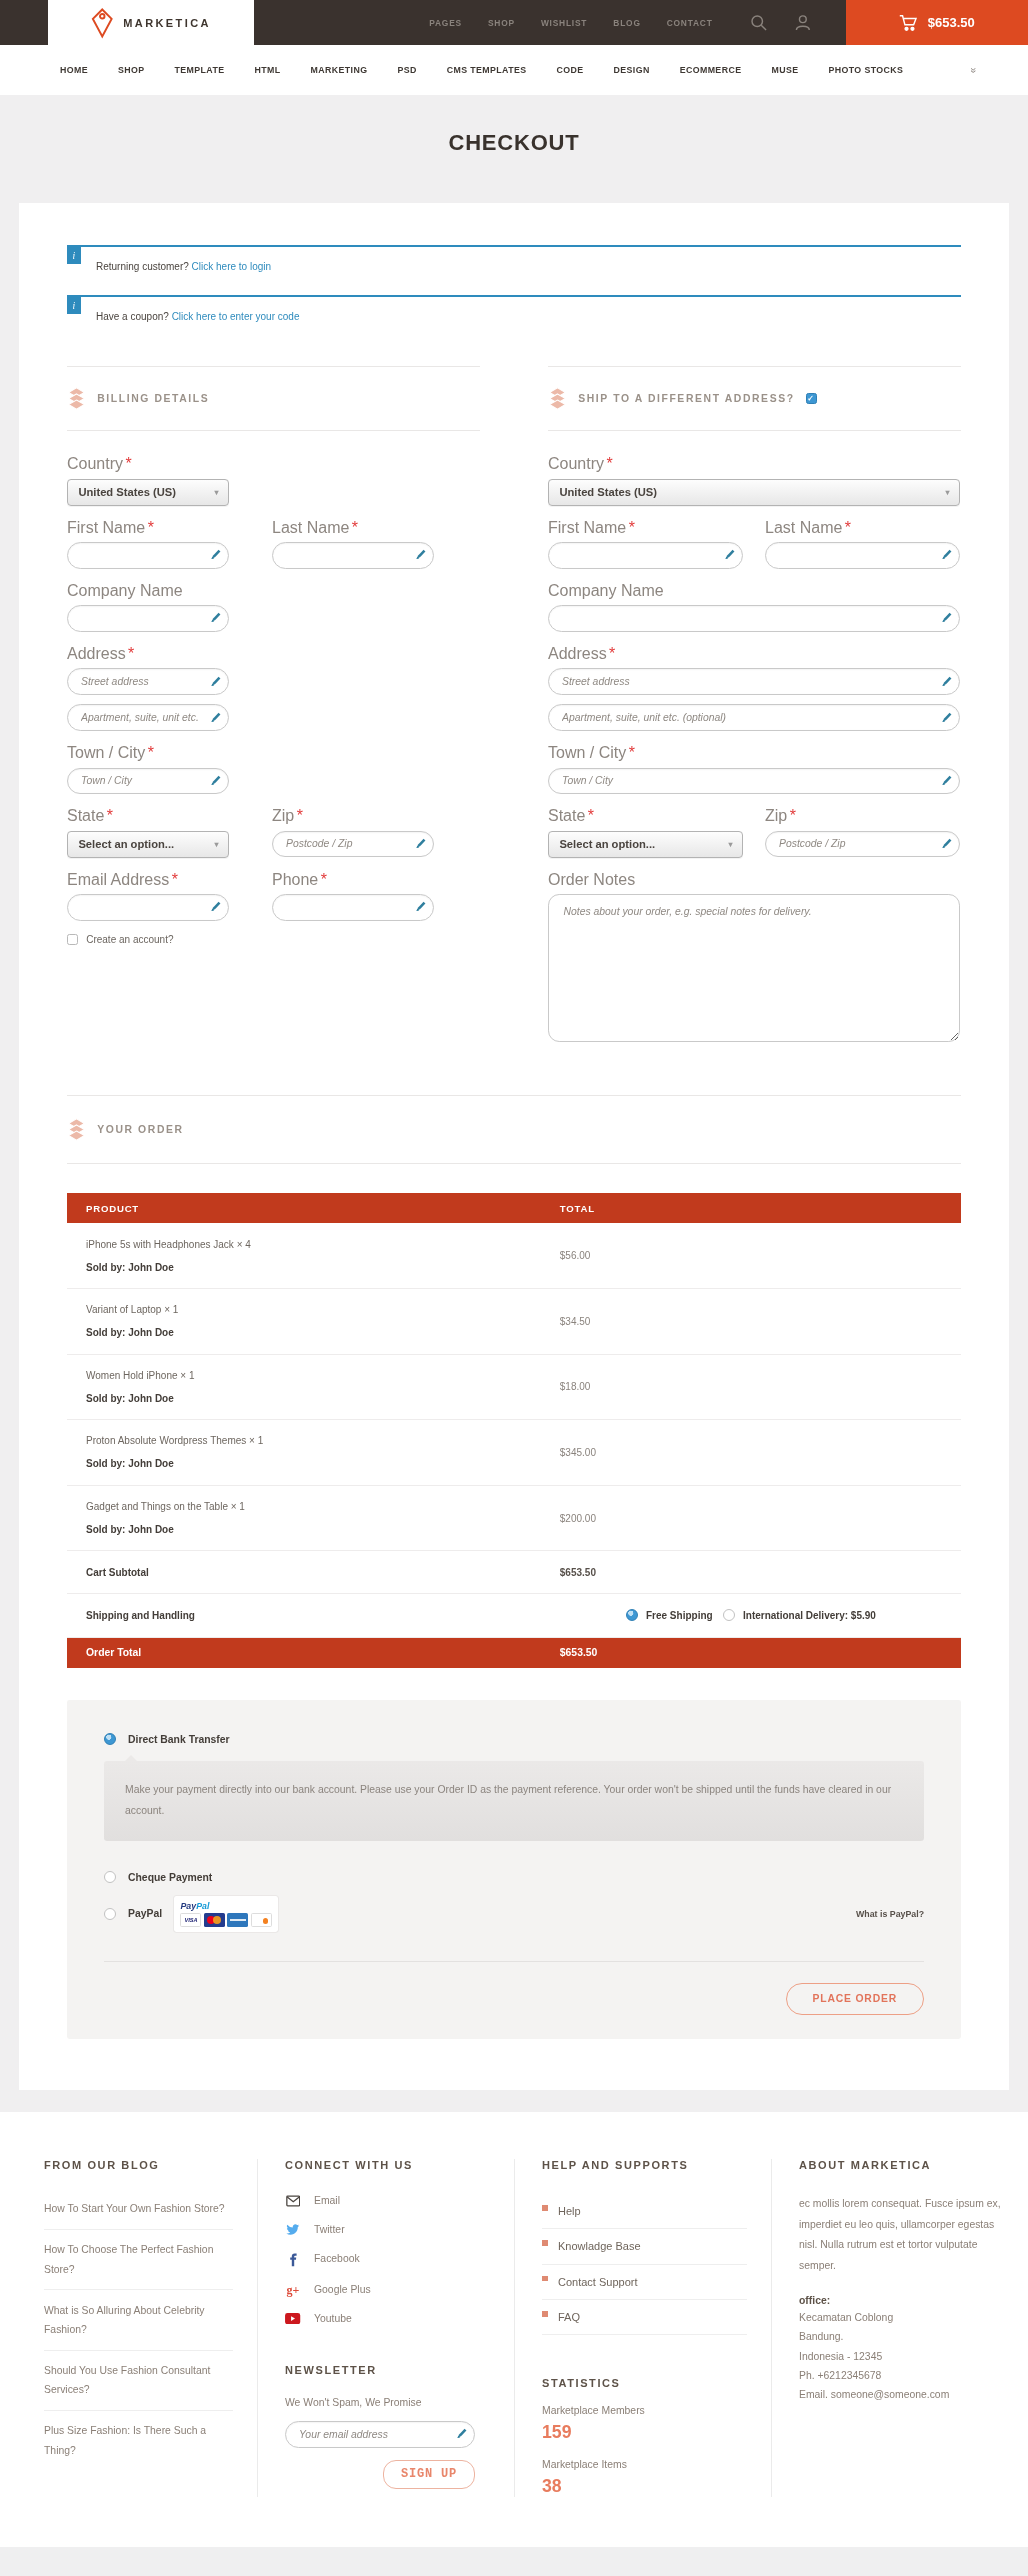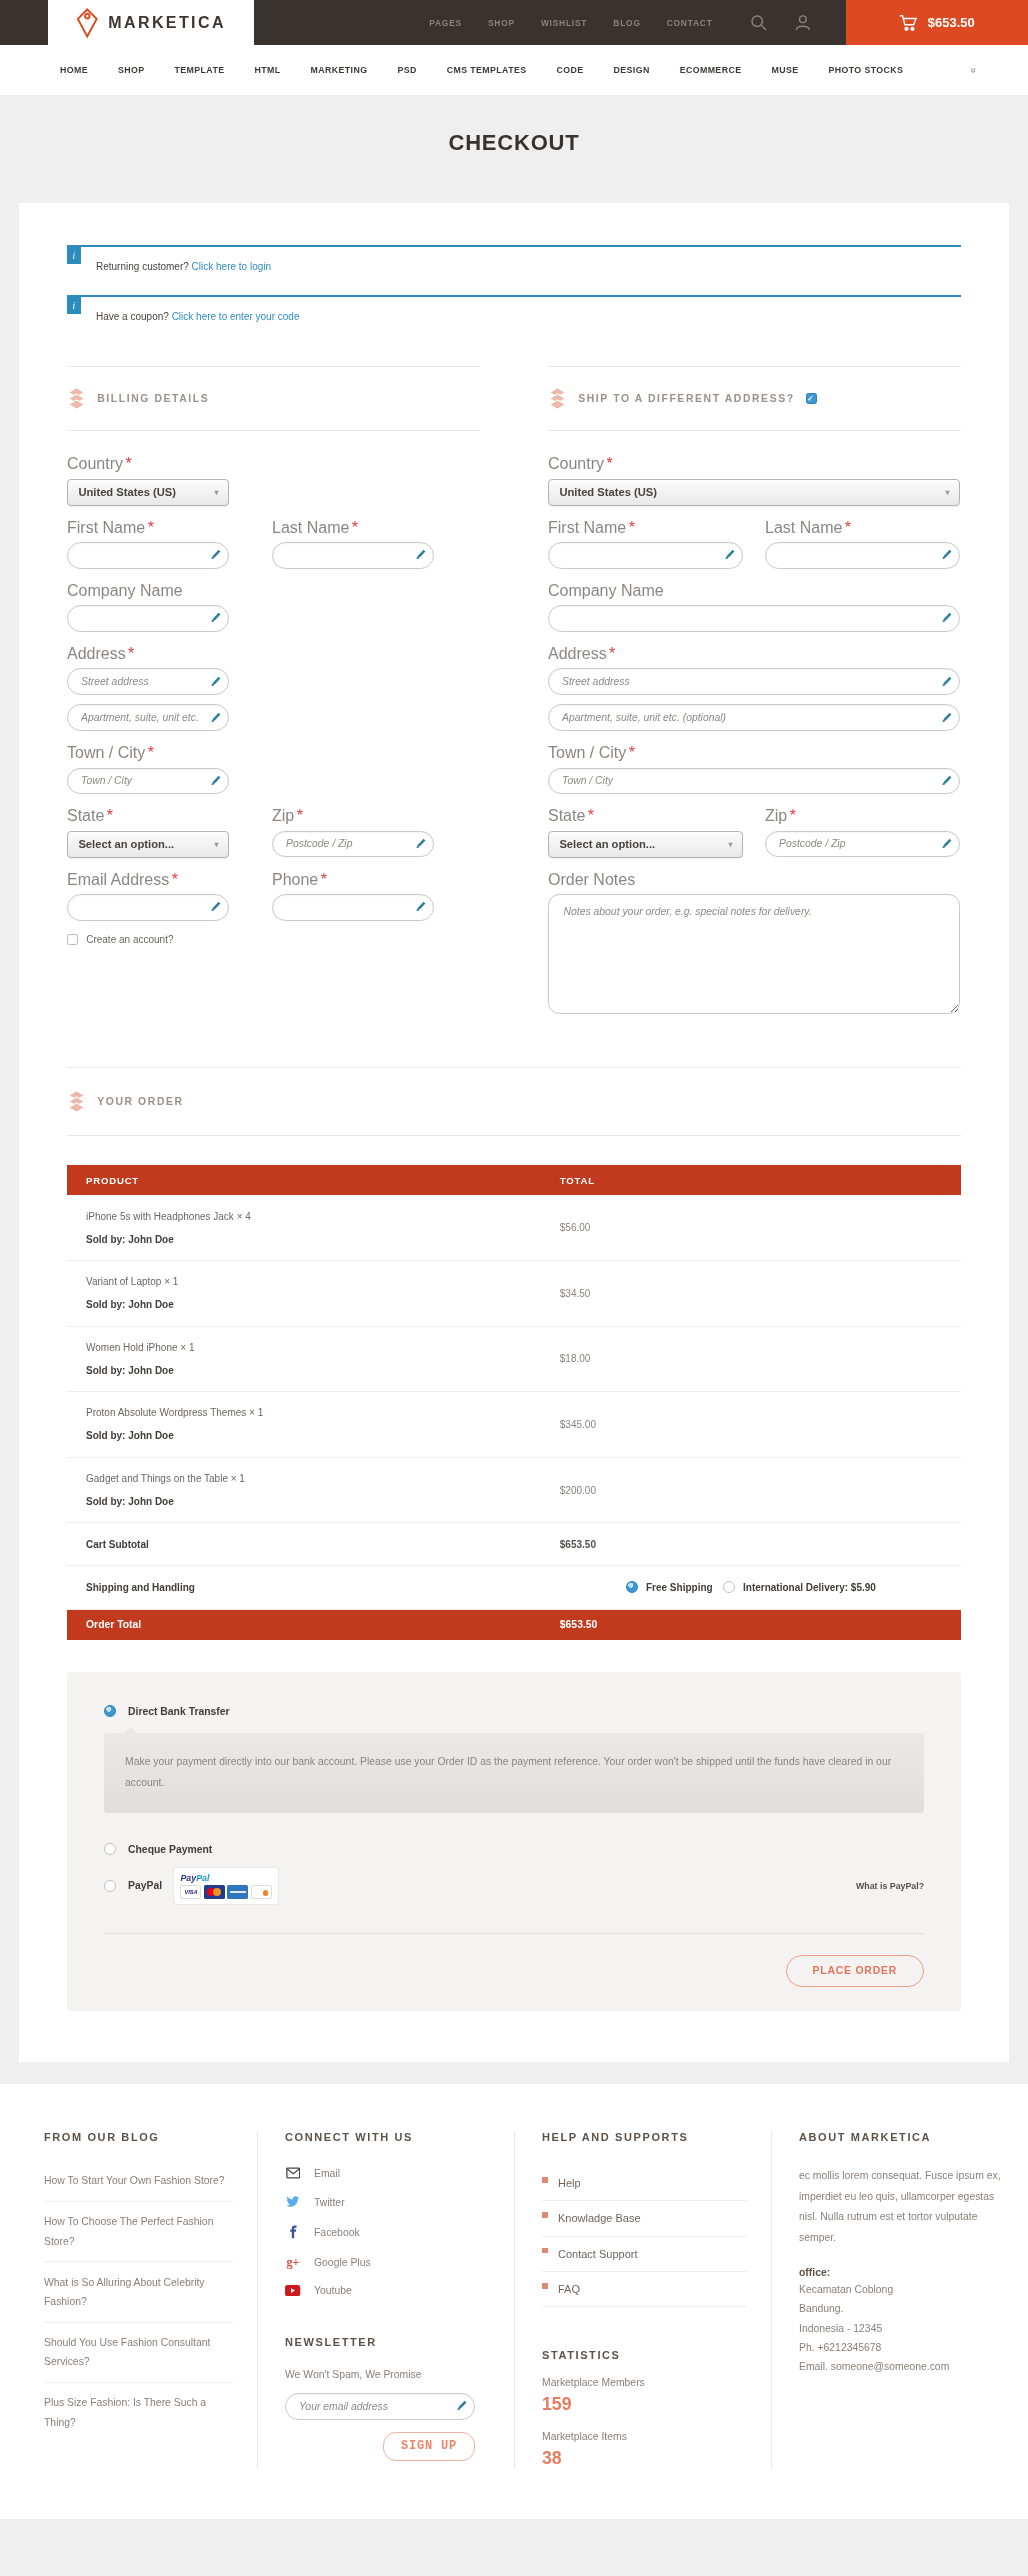--- a/index.html
+++ b/index.html
@@ -2,21 +2,21 @@
 <html style="font-size:13px"><head>
 <meta charset="utf-8">
 <style>
   *{margin:0;padding:0;box-sizing:border-box}
   body{width:1028px;font-family:"Liberation Sans",sans-serif;background:#f0eff0;color:#4a443f}
   a{text-decoration:none;cursor:pointer}
 
   
   .topbar{height:45px;background:#3a322e;display:flex;align-items:center}
   .logo{background:#fff;height:45px;width:206px;margin-left:48px;display:flex;align-items:center;justify-content:center;gap:9.6px}
-  .logo-text{font-size:16px;letter-spacing:2.4px;color:#3e352e;font-weight:bold}
+  .logo-text{font-size:11px;letter-spacing:2.4px;color:#3e352e;font-weight:bold}
   .topnav{display:flex;gap:26px;margin-left:auto}
   .topnav a{color:#8a837d;font-size:8.4px;font-weight:bold;letter-spacing:0.8px}
   .hicons{display:flex;align-items:center;gap:27px;margin:0 34px 0 37px}
   .cart{height:45px;background:#dd4a21;display:flex;align-items:center;justify-content:center;gap:9.6px;width:182px;color:#fff;font-weight:bold;font-size:13px;cursor:pointer}
 
   
   .subnav{background:#fff;height:50px;display:flex;align-items:center;gap:30px;padding:0 51px 0 60px}
   .subnav a{color:#3e3833;font-size:8.8px;font-weight:bold;letter-spacing:0.4px}
   .more{margin-left:auto;color:#8a837d;font-size:10.4px;transform:rotate(90deg);display:inline-block}
 
@@ -45,21 +45,21 @@
   .w202{width:162px}.w243{width:195px}.w513{width:412px}
   .pill{position:relative}
   .pill input{width:100%;height:26.5px;border:0.8px solid #c9c9c9;border-radius:13.7px;padding:0 26px 0 13px;font-size:10.4px;color:#555;font-family:inherit;box-shadow:inset 0 0.8px 1.6px rgba(0,0,0,.06);outline:none;background:#fff}
   .pill input::placeholder{color:#8f8983;font-style:italic}
   .pen{position:absolute;right:8px;top:7.2px;line-height:0}
   .selectbox{height:27px;border:0.8px solid #b3b3b3;border-radius:4px;background:linear-gradient(#fdfdfd,#e7e7e7);display:flex;align-items:center;justify-content:space-between;padding:0 9.6px 0 10.4px;font-size:11.2px;font-weight:bold;color:#4a443f;box-shadow:0 0.8px 0.8px rgba(0,0,0,.05);cursor:pointer}
   .sel-arrow{color:#9a9a9a;font-size:8px}
   .checkrow{display:flex;align-items:center;gap:8px;margin-top:6.4px;font-size:10px;color:#6b655f}
   .cbox{width:11.2px;height:11.2px;border:0.8px solid #b9b9b9;border-radius:2.4px;background:#fff;cursor:pointer}
   .notes-wrap{position:relative}
-  .notes{width:412px;height:120px;border:0.8px solid #c9c9c9;border-radius:11.2px;padding:11.2px 14.5px;font-size:10.4px;font-family:inherit;color:#555;outline:none;resize:vertical}
+  .notes{width:412px;height:148px;border:0.8px solid #c9c9c9;border-radius:11.2px;padding:11.2px 14.5px;font-size:10.4px;font-family:inherit;color:#555;outline:none;resize:vertical}
   .notes::placeholder{color:#8f8983;font-style:italic}
 
   
   .otable{margin-top:29px}
   .ohead{background:#c13a1d;color:#fff;display:flex;font-size:9.6px;font-weight:bold;letter-spacing:0.8px}
   .ohead > div{padding:9.6px 19px}
   .col-p{width:53%}.col-t{flex:1}
   .orow{display:flex;border-bottom:0.8px solid #eeecec;font-size:10px}
   .orow .col-p{padding:15.3px 19px}
   .orow .col-t{padding:15.3px 19px;display:flex;align-items:center;color:#8a837d}
@@ -98,21 +98,21 @@
   .btn-outline{border:1.6px solid #edA086;color:#e2745b;background:transparent;border-radius:17.7px;padding:9.6px 26px;font-size:10.4px;font-weight:bold;letter-spacing:0.8px;font-family:inherit;cursor:pointer}
 
   
   .footer{background:#fff;margin-top:22.5px;display:flex;padding:47px 0 50px}
   .fcol{width:25%;padding:0 24px 0 27px;border-left:0.8px solid #ebebeb}
   .fcol:first-child{border-left:none;padding-left:44px}
   .fhead{font-size:11px;font-weight:bold;letter-spacing:1.6px;color:#5d5248;margin-bottom:17.7px}
   .bloglist .bitem{font-size:10.4px;color:#8a7f76;line-height:1.85;padding:10.4px 0;border-bottom:0.8px solid #eee;cursor:pointer}
   .bloglist .bitem:last-child{border-bottom:none}
   .soclist{display:flex;flex-direction:column;gap:17px;margin-top:24px}
-  .socrow{display:flex;align-items:center;gap:13px;font-size:10.4px;color:#8a7f76;cursor:pointer}
+  .socrow{display:flex;gap:13px;font-size:10.4px;color:#8a7f76;cursor:pointer}
   .socrow .ic{width:16px;display:flex;justify-content:center;line-height:0}
   .gp{color:#dd4b39;font-weight:bold;font-size:12px;font-family:"Liberation Serif",serif;line-height:1}
   .newsblock{margin-top:40px}
   .tagline{font-size:10.4px;color:#8a7f76;margin:21px 0 13px}
   .nlpill{width:190px}
   .signup-row{width:190px;display:flex;justify-content:flex-end;margin-top:12px}
   .btn-small{border:1.6px solid #edb3a0;color:#e8866b;border-radius:13px;padding:6.4px 17px;font-size:12px;font-weight:bold;letter-spacing:0.8px;background:#fff;font-family:Liberation Mono, monospace;cursor:pointer}
   .helplist{margin-top:22.5px}
   .hrow{display:flex;align-items:flex-start;gap:10.4px;padding:11.2px 0;border-bottom:0.8px solid #eee;font-size:11px;color:#6f655c;cursor:pointer}
   .bullet{width:5.6px;height:5.6px;background:#df8a72;flex:none}

